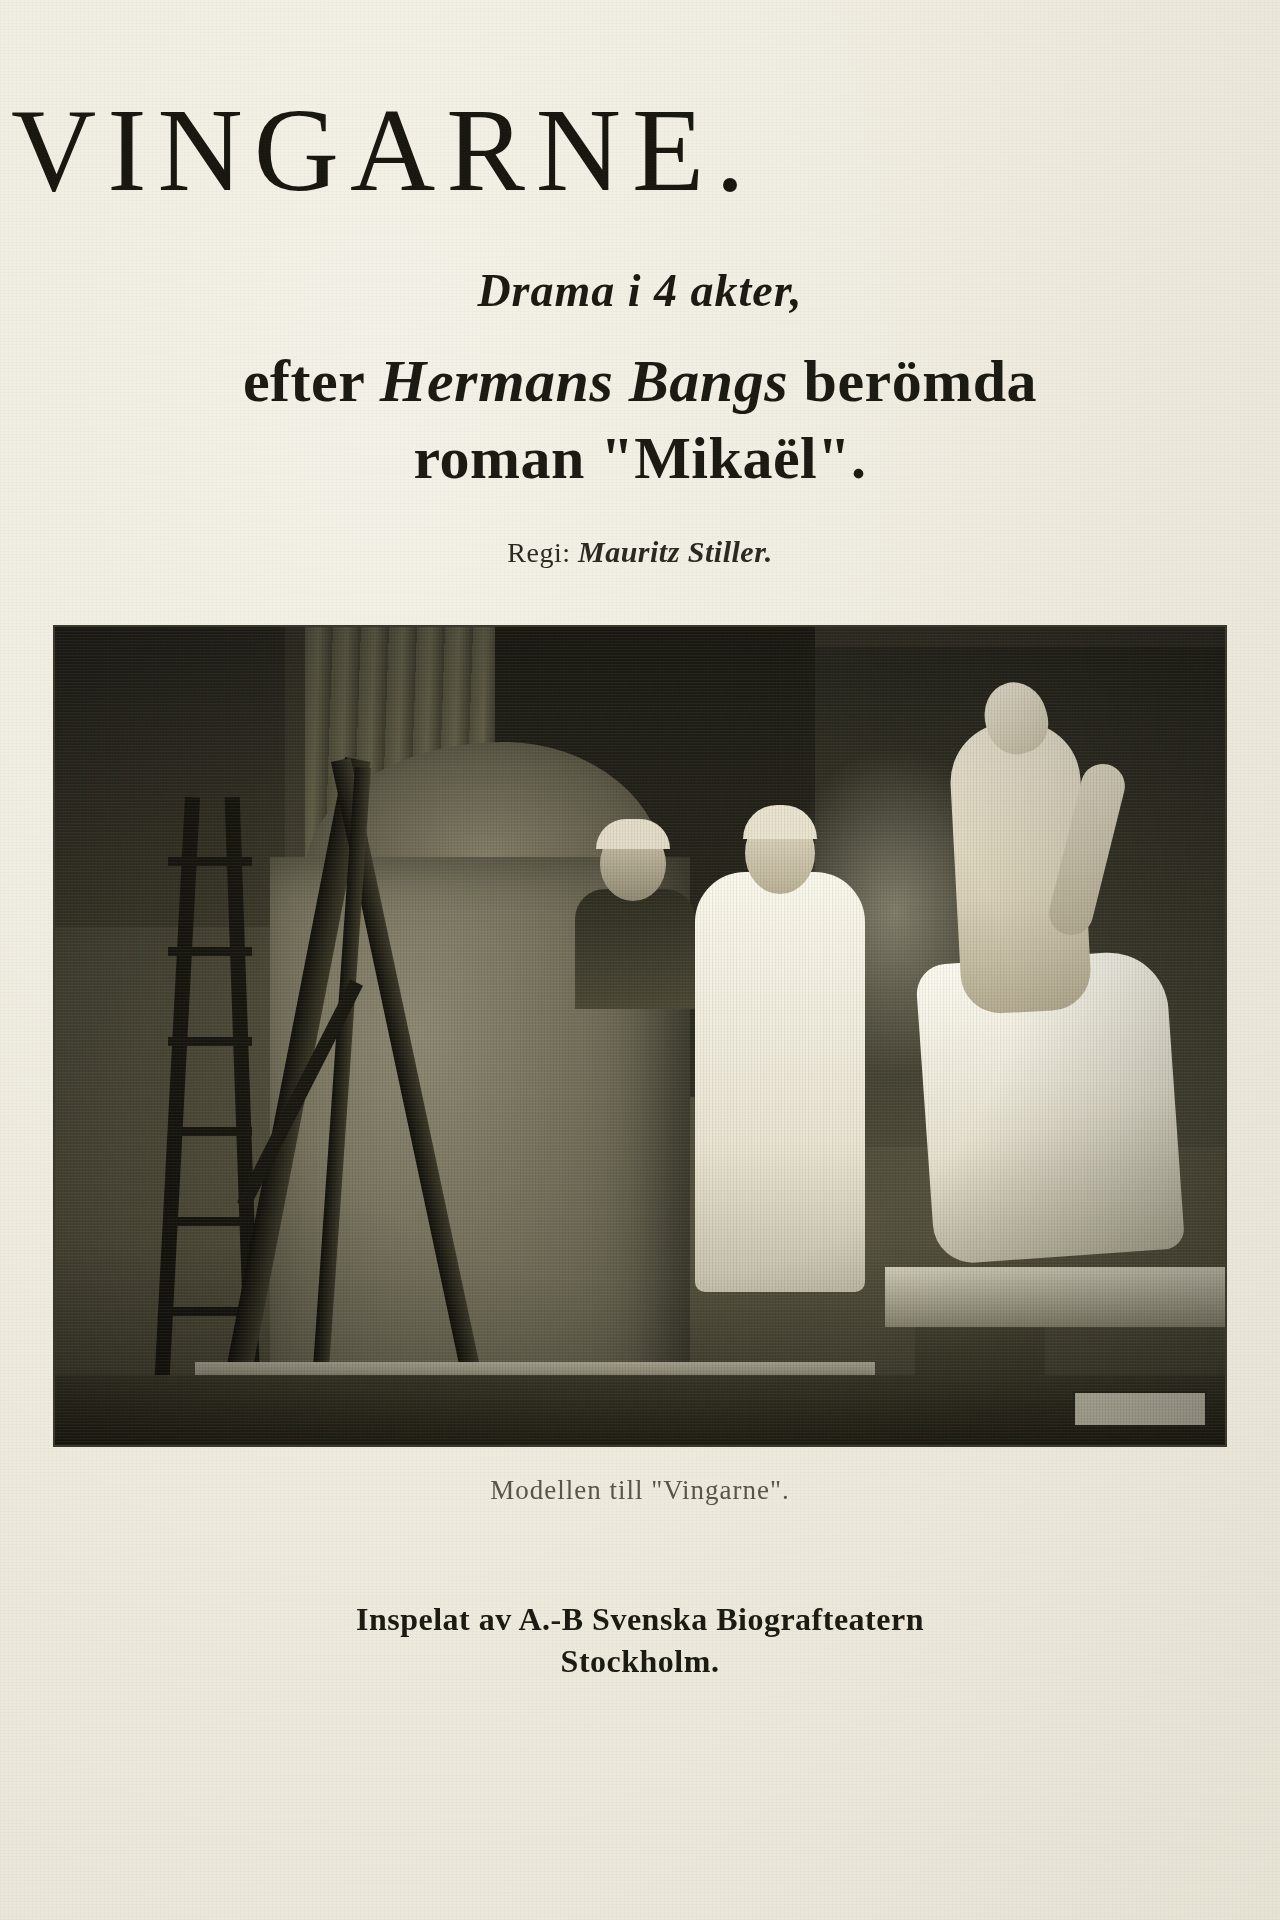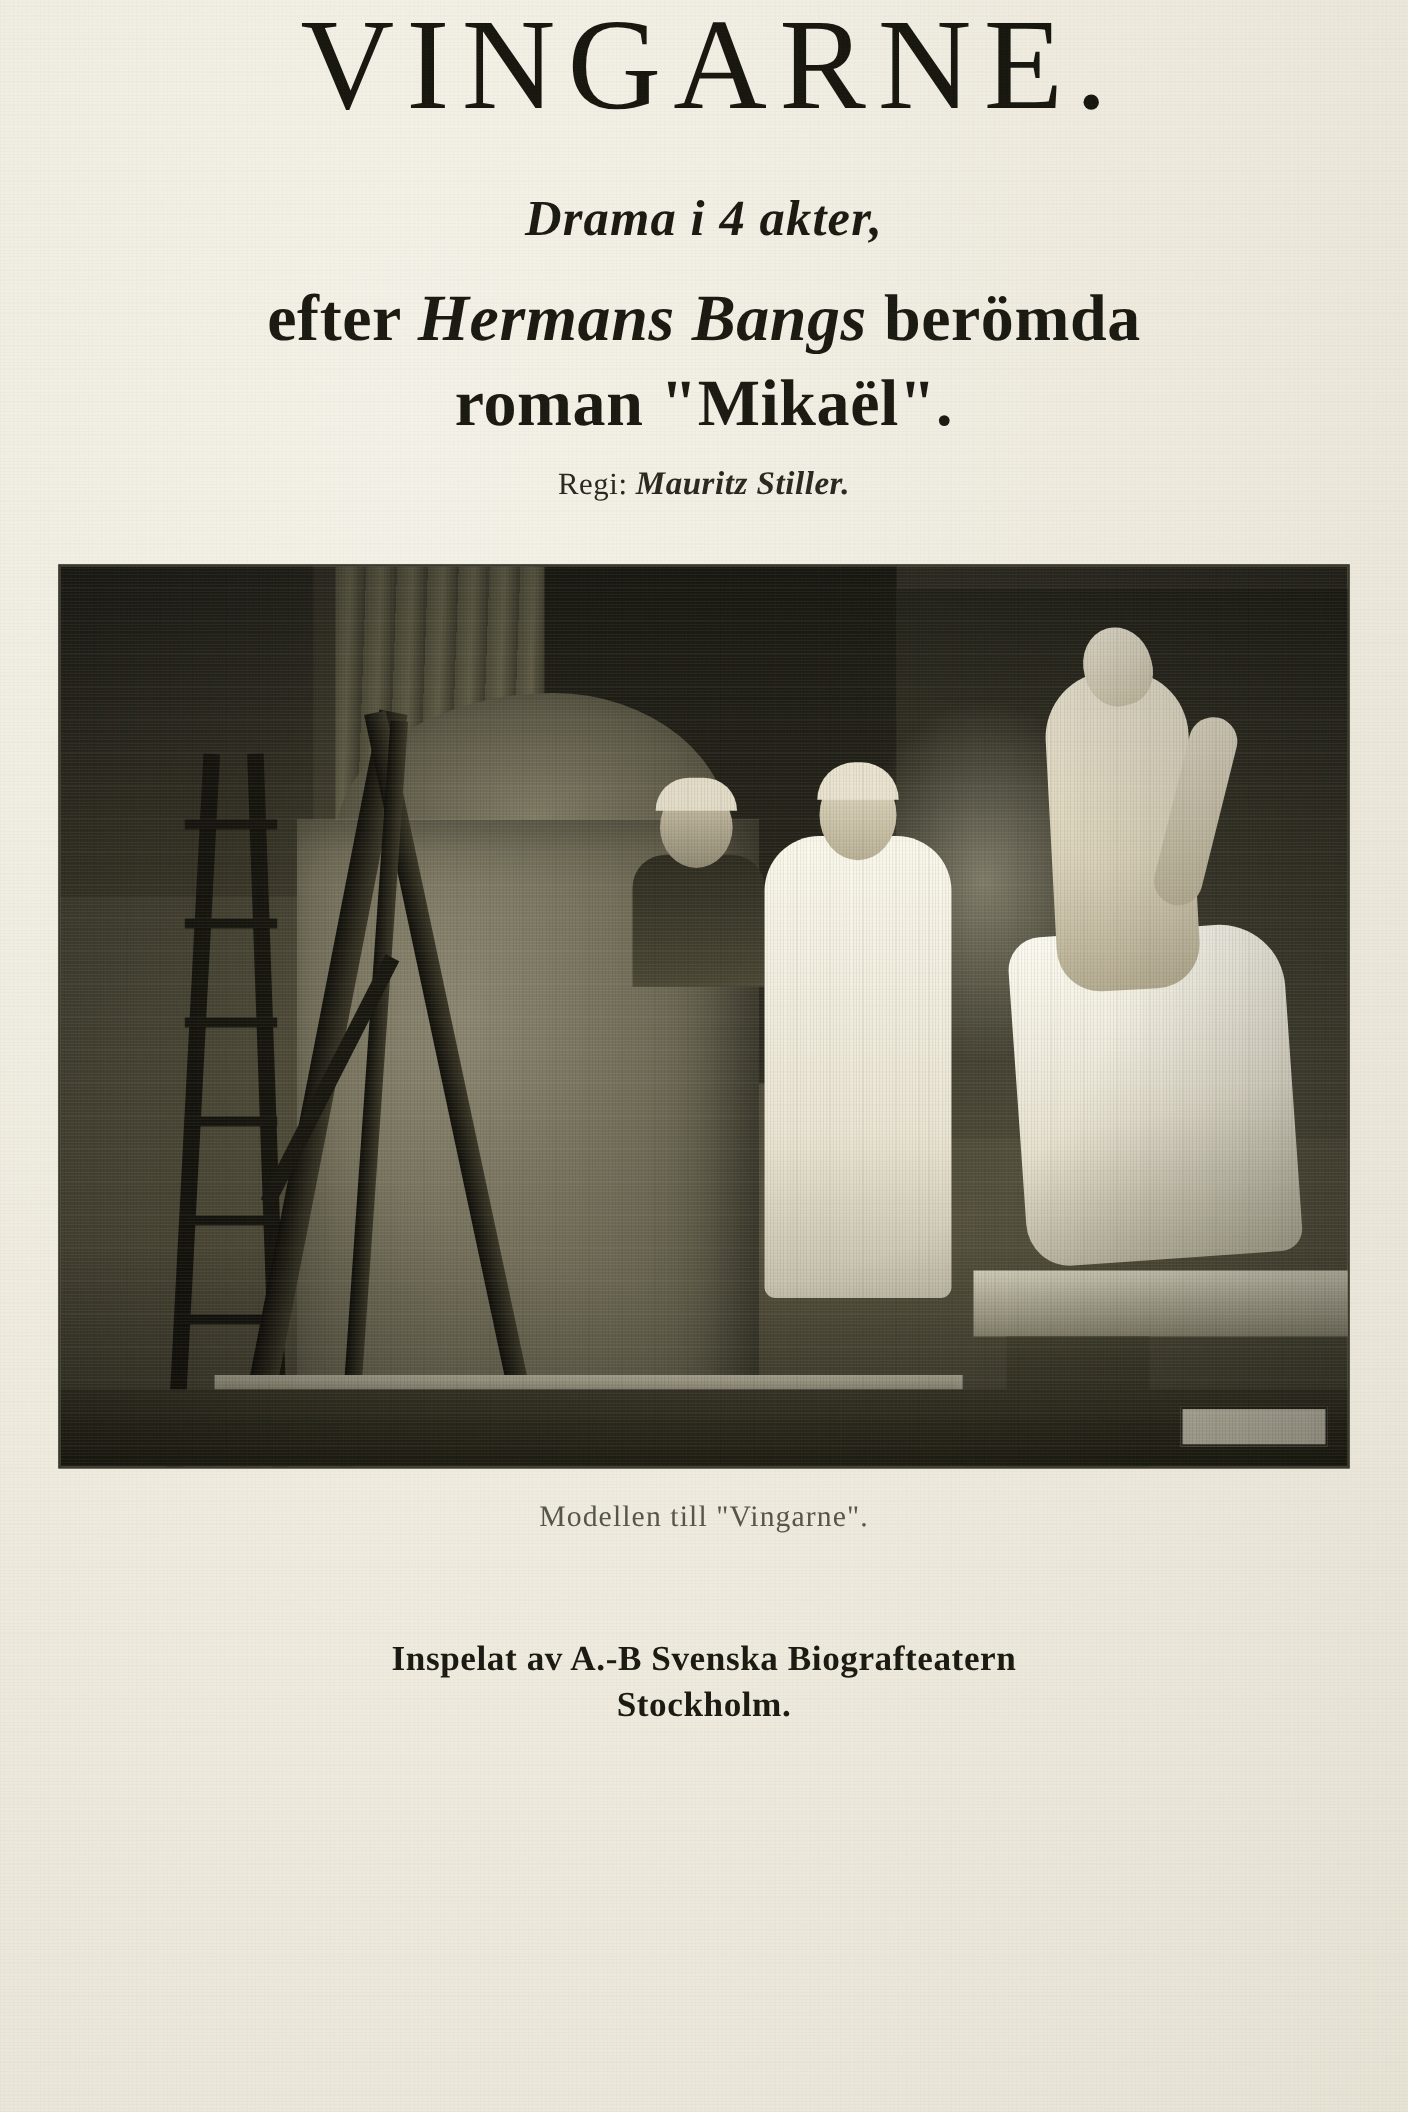--- a/index.html
+++ b/index.html
@@ -26,27 +26,28 @@
   .grain {
     position: absolute;
     inset: 0;
     pointer-events: none;
     background-image:
       repeating-linear-gradient(0deg, rgba(120,115,95,0.035) 0px, rgba(120,115,95,0.035) 1px, transparent 1px, transparent 3px),
       repeating-linear-gradient(90deg, rgba(120,115,95,0.028) 0px, rgba(120,115,95,0.028) 1px, transparent 1px, transparent 4px);
     opacity: 0.8;
   }
   .title {
-    text-align: center;
+    text-align: left;
     font-family: "Liberation Serif", serif;
     font-size: 118px;
     line-height: 1.0;
     letter-spacing: 11px;
     color: #17170f;
     margin: 0;
+    padding-top: 92px;
     font-weight: normal;
     text-indent: 11px;
   }
   .subtitle-1 {
     text-align: center;
     font-size: 46px;
     font-style: italic;
     font-weight: bold;
     color: #1b1a12;
     margin-top: 54px;
@@ -61,21 +62,21 @@
     letter-spacing: 0.5px;
     line-height: 1.28;
   }
   .subtitle-2 em {
     font-style: italic;
   }
   .credit {
     text-align: center;
     font-size: 28px;
     color: #2a2820;
-    margin-top: 18px;
+    margin-top: 38px;
     letter-spacing: 0.5px;
   }
   .credit .regi {
     font-weight: normal;
   }
   .credit .director {
     font-style: italic;
     font-weight: bold;
     font-size: 30px;
   }

